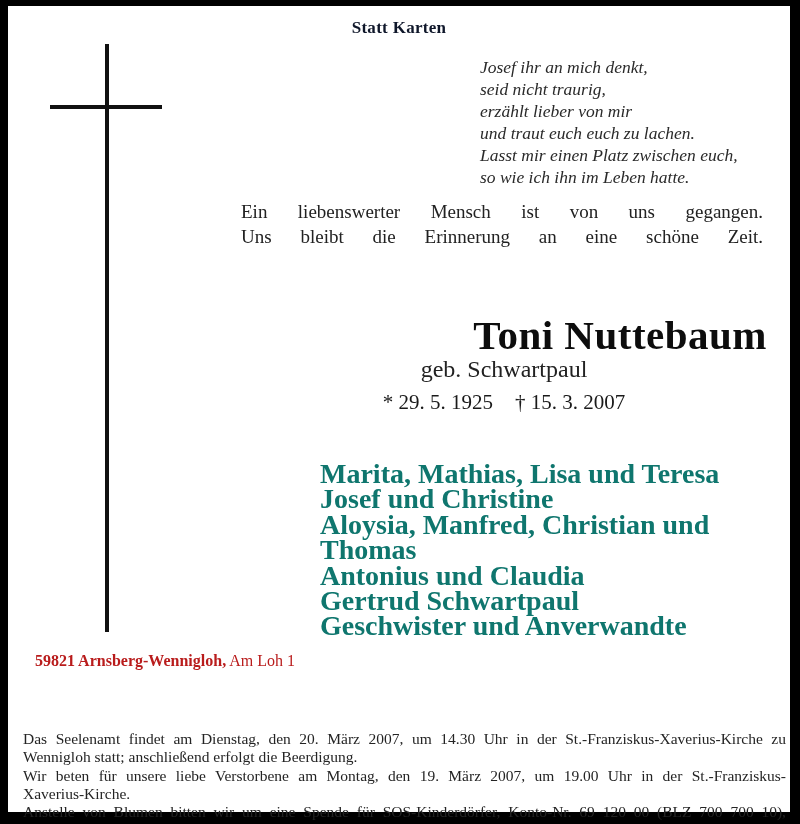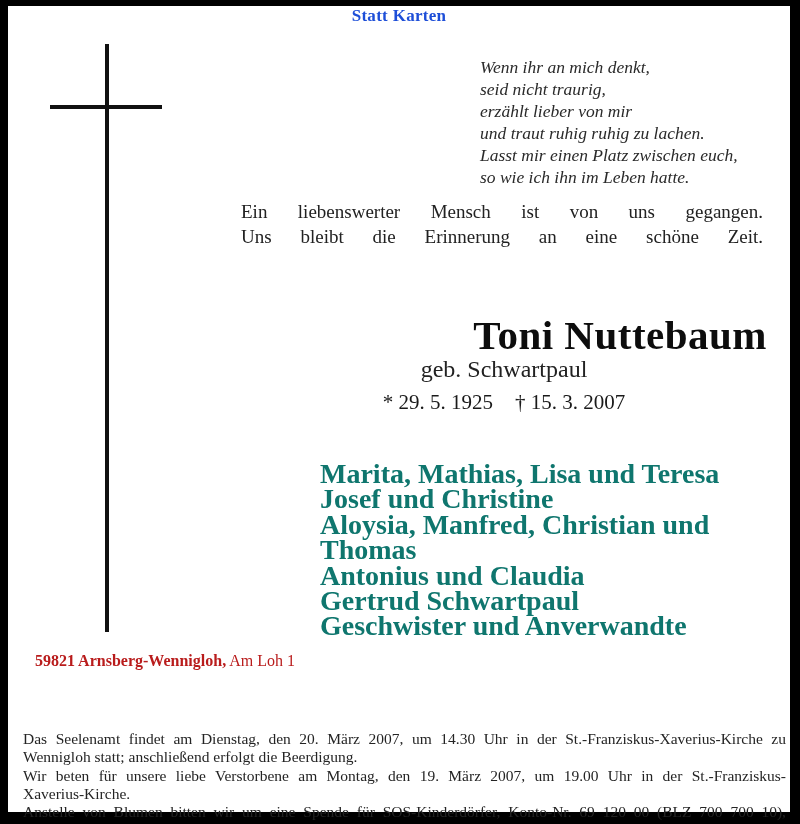--- a/index.html
+++ b/index.html
@@ -27,24 +27,24 @@
     background: #111111;
   }
   .cross-h {
     position: absolute;
     left: 42px; top: 99px;
     width: 112px; height: 4px;
     background: #111111;
   }
   .statt-karten {
     position: absolute;
-    left: 0; right: 0; top: 0;
+    left: 0; right: 0; top: 12px;
     text-align: center;
     font-size: 17px; font-weight: bold;
-    color: #1d4ed8;
+    color: #0f172a;
     letter-spacing: 0.3px;
   }
   .poem {
     position: absolute;
     left: 472px; top: 50px;
     font-style: italic;
     font-size: 17.5px;
     line-height: 22px;
     color: #2a2a2a;
   }
@@ -121,24 +121,24 @@
   <div class="page">
 
     <div>
       <div class="cross-v"></div>
       <div class="cross-h"></div>
     </div>
 
     <div class="statt-karten">Statt Karten</div>
 
     <div class="poem">
-      <div>Wenn ihr an mich denkt,</div>
+      <div>Josef ihr an mich denkt,</div>
       <div>seid nicht traurig,</div>
       <div>erzählt lieber von mir</div>
-      <div>und traut ruhig ruhig zu lachen.</div>
+      <div>und traut euch euch zu lachen.</div>
       <div>Lasst mir einen Platz zwischen euch,</div>
       <div>so wie ich ihn im Leben hatte.</div>
     </div>
 
     <div class="intro">
       <div class="jline">Ein liebenswerter Mensch ist von uns gegangen.</div>
       <div class="jline">Uns bleibt die Erinnerung an eine schöne Zeit.</div>
     </div>
 
     <div class="name-block">

